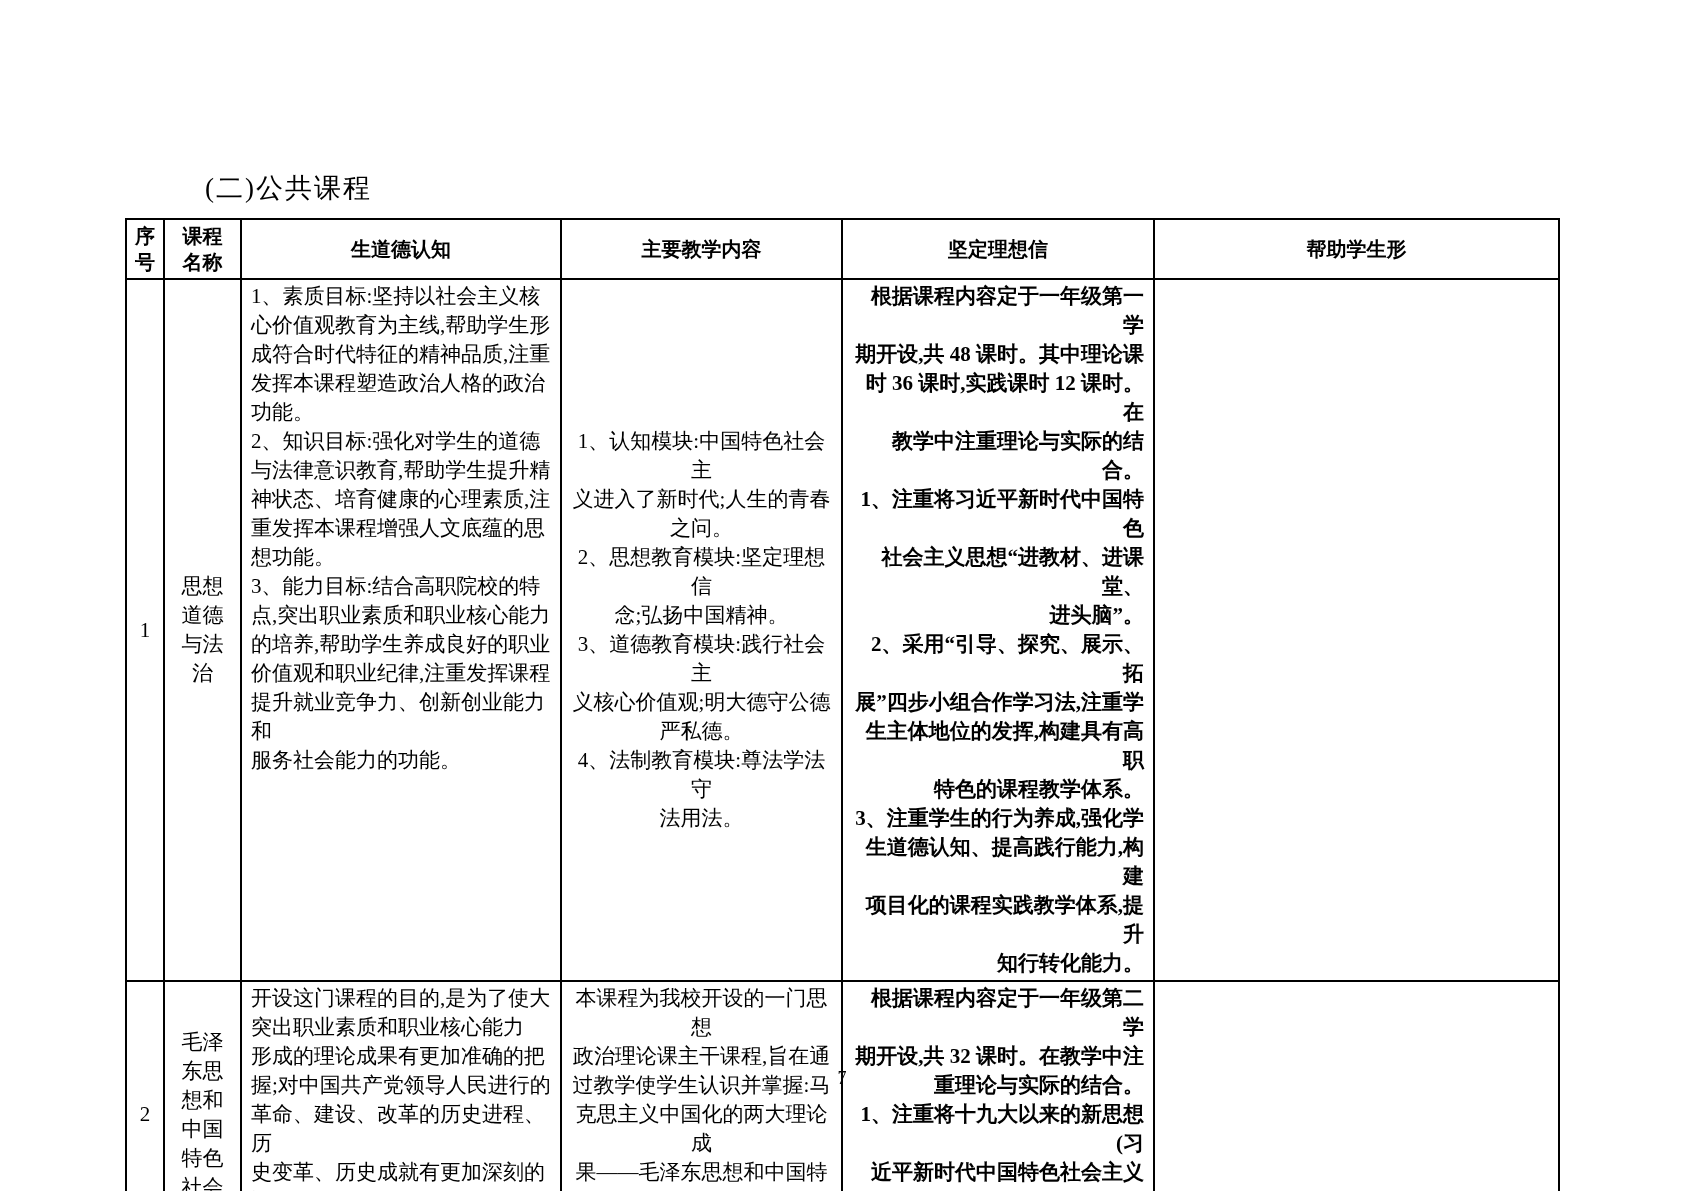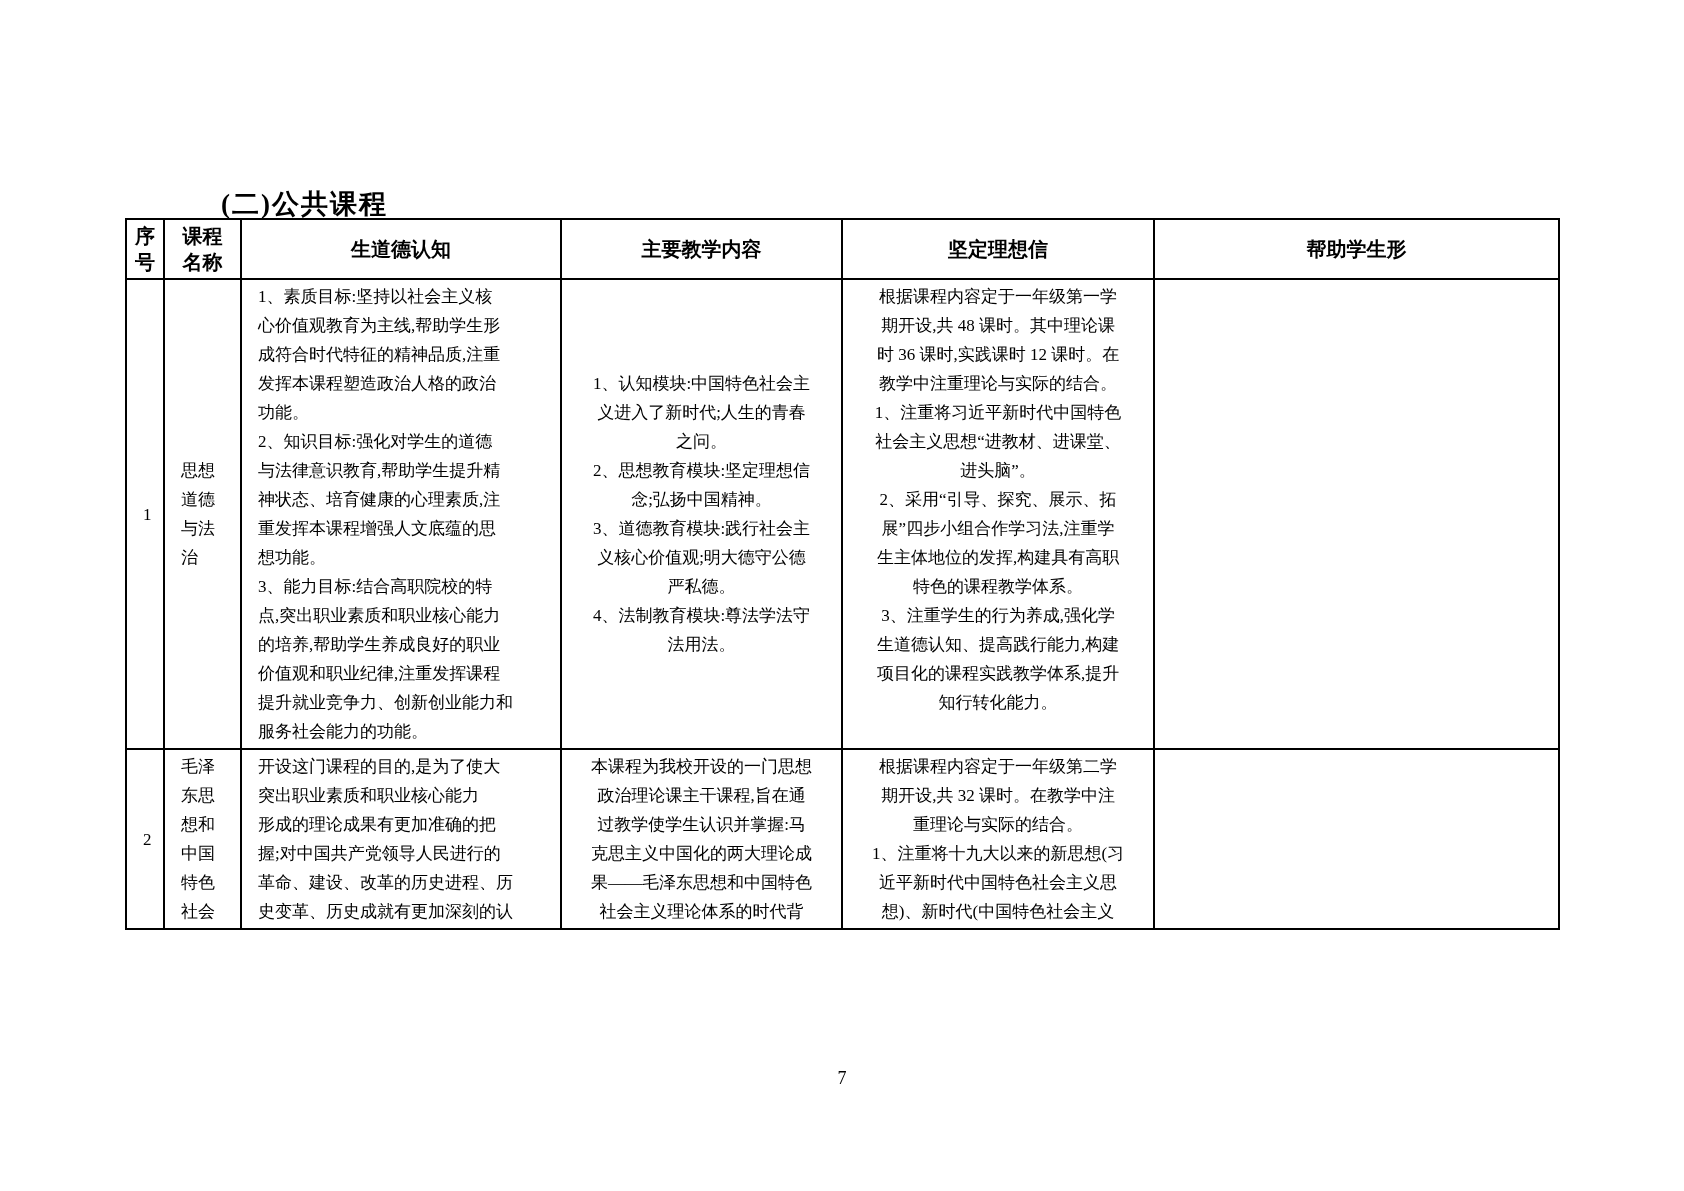--- a/index.html
+++ b/index.html
@@ -13,40 +13,40 @@
     height: 1191px;
     background: #ffffff;
     font-family: "Liberation Serif", "DejaVu Serif", serif;
     color: #000000;
     overflow: hidden;
   }
   .section-title {
     position: absolute;
     left: 205px;
     top: 170px;
-    margin: 16px;
+    margin: 0;
     font-size: 27px;
-    font-weight: bold;
+    font-weight: normal;
     letter-spacing: 2px;
     white-space: pre;
   }
   table.course-table {
     position: absolute;
     left: 125px;
     top: 218px;
     width: 1433px;
     border-collapse: collapse;
     table-layout: fixed;
   }
   table.course-table th,
   table.course-table td {
     border: 2px solid #000000;
-    font-size: 17px;
+    font-size: 21px;
     line-height: 29px;
-    padding: 2px 16px;
+    padding: 2px 9px;
     white-space: pre-wrap;
     overflow: hidden;
     box-sizing: border-box;
   }
   table.course-table th {
     font-weight: bold;
     font-size: 20px;
     line-height: 26px;
     text-align: center;
     vertical-align: middle;
@@ -55,26 +55,27 @@
   tr.header-row { height: 60px; }
   tr.row-1 { height: 462px; }
   tr.row-2 { height: 172px; }
 
   td.c-no {
     text-align: center;
     vertical-align: middle;
     font-family: "Liberation Serif", "DejaVu Serif", serif;
   }
   td.c-name {
+    text-align: center;
     vertical-align: middle;
     padding: 2px 4px;
   }
   td.c-obj { vertical-align: top; text-align: left; }
   td.c-content { vertical-align: middle; text-align: center; }
-  td.c-req { vertical-align: top; text-align: center; }
+  td.c-req { vertical-align: top; text-align: right; font-weight: bold; }
   td.c-ideology { vertical-align: top; }
 
   .page-number {
     position: absolute;
     top: 1068px;
     left: 0;
     width: 100%;
     text-align: center;
     font-size: 18px;
   }

